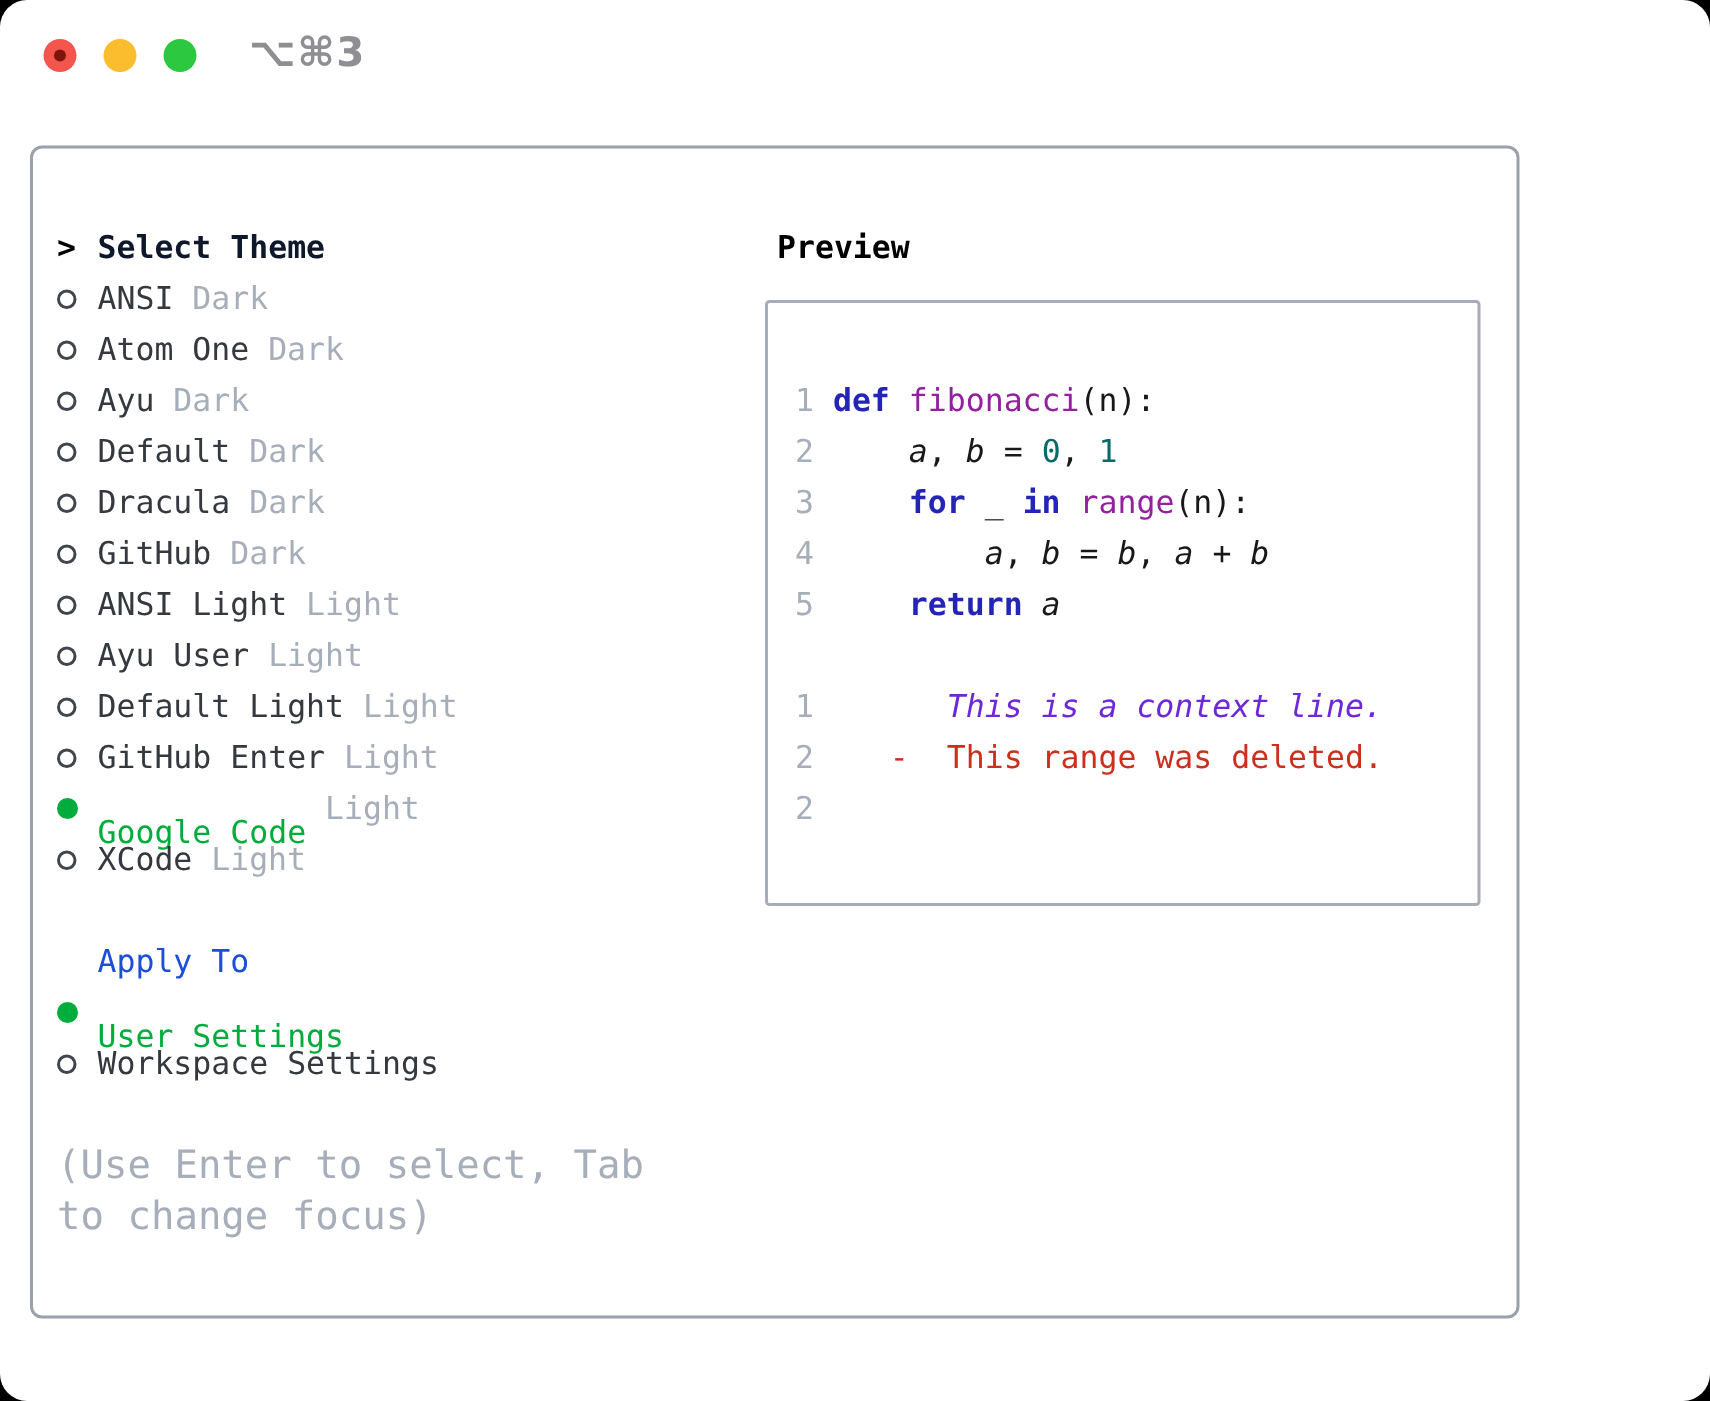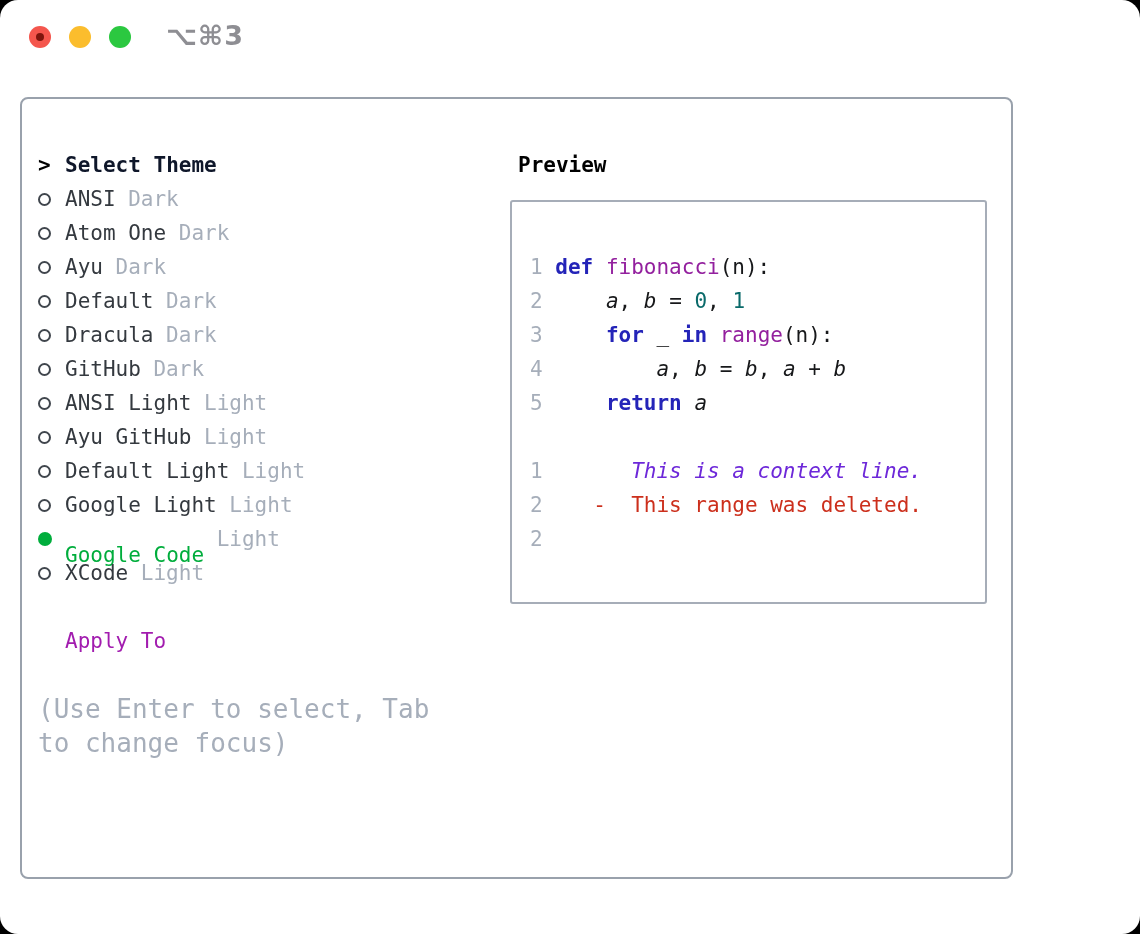--- a/index.html
+++ b/index.html
@@ -22,21 +22,21 @@
          border:2px solid #99a1ac;border-radius:8px;}
 
   
   .leftcol{position:absolute;left:16px;top:49px;width:445px;}
   .row{height:34px;display:flex;align-items:center;font-size:21px;color:#34393f;}
   .bcol{flex:0 0 27px;display:flex;align-items:center;}
   .dot{width:13px;height:13px;border:2px solid #40464d;border-radius:50%;box-sizing:border-box;}
   .dot.sel{width:14px;height:14px;border:none;background:var(--selection_green,#00ad3c);}
   .cursor{font-weight:700;color:#000;}
   .ttl{font-weight:700;color:#0f172a;}
-  .apply-ttl{color:#a21caf;}
+  .apply-ttl{color:#1d4ed8;}
   .nm.sel{color:var(--selection_green,#00ad3c);margin-top:32px;}
   .vr{color:var(--muted_gray,#a6aeba);margin-left:12.6px;}
   .spacer{height:34px;}
   .help{width:420px;font-size:26px;line-height:34px;color:var(--muted_gray,#a6aeba);}
 
   
   .preview-title{position:absolute;left:478px;top:49px;height:34px;display:flex;
                  align-items:center;font-size:21px;font-weight:700;color:#000;margin-left:18px;}
   .pbox{position:absolute;left:488px;top:101px;width:477px;height:404px;box-sizing:border-box;
         border:2px solid #a6adb8;border-radius:3px;padding:48px 0 0 18px;overflow:hidden;}
@@ -118,35 +118,35 @@
             <span class="bcol">
               <span class="dot"></span>
             </span>
             <span class="nm">ANSI Light</span>
             <span class="vr">Light</span>
           </div>
           <div class="row">
             <span class="bcol">
               <span class="dot"></span>
             </span>
-            <span class="nm">Ayu GitHub</span>
+            <span class="nm">Ayu User</span>
             <span class="vr">Light</span>
           </div>
           <div class="row">
             <span class="bcol">
               <span class="dot"></span>
             </span>
             <span class="nm">Default Light</span>
             <span class="vr">Light</span>
           </div>
           <div class="row">
             <span class="bcol">
               <span class="dot"></span>
             </span>
-            <span class="nm">Google Light</span>
+            <span class="nm">GitHub Enter</span>
             <span class="vr">Light</span>
           </div>
           <div class="row">
             <span class="bcol">
               <span class="dot sel"></span>
             </span>
             <span class="nm sel">Google Code</span>
             <span class="vr">Light</span>
           </div>
           <div class="row">
@@ -158,20 +158,34 @@
           </div>
         </div>
 
       <div class="spacer"></div>
 
       <div class="row">
         <span class="bcol"></span>
         <span class="apply-ttl">Apply To</span>
       </div>
 
+      <div id="apply-list">
+          <div class="row">
+            <span class="bcol">
+              <span class="dot sel"></span>
+            </span>
+            <span class="nm sel">User Settings</span>
+          </div>
+          <div class="row">
+            <span class="bcol">
+              <span class="dot"></span>
+            </span>
+            <span class="nm">Workspace Settings</span>
+          </div>
+        </div>
 
       <div class="spacer"></div>
 
       <div class="help">(Use Enter to select, Tab to change focus)</div>
     </div>
 
     <div class="preview-title">Preview</div>
 
     <div class="pbox">
       <div id="code-lines">

